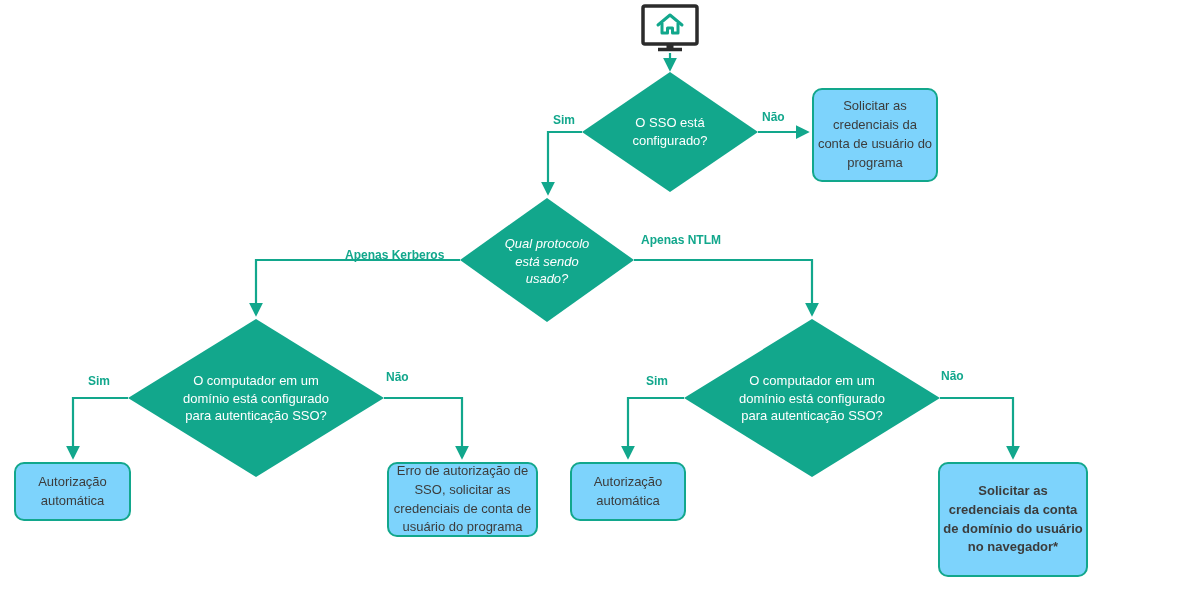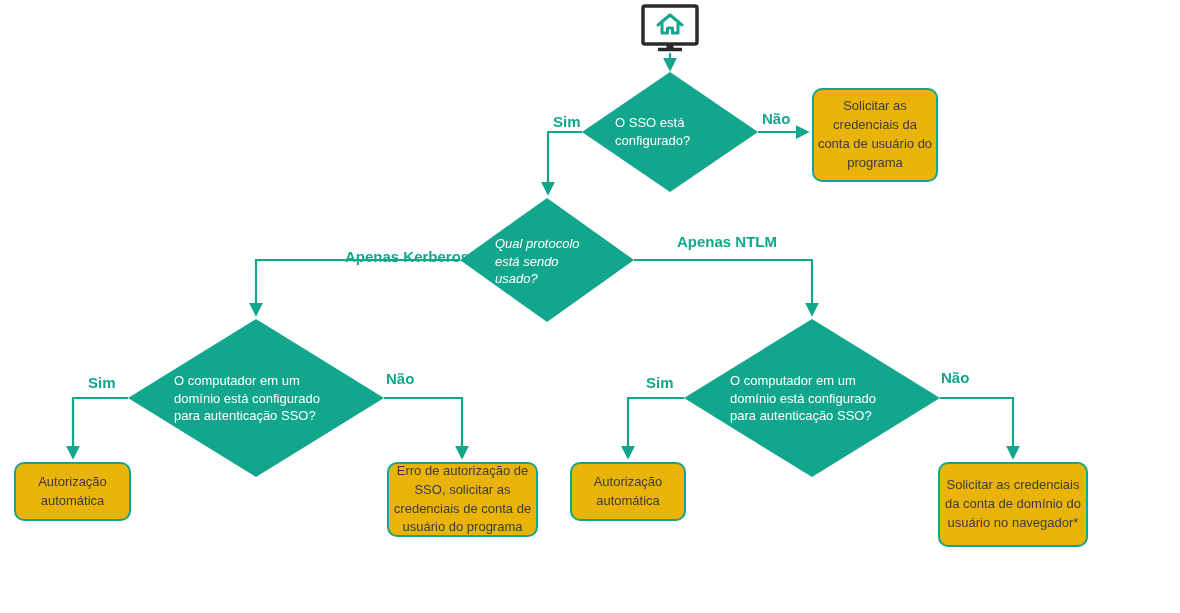--- a/index.html
+++ b/index.html
@@ -31,39 +31,40 @@
     fill: none;
   }
   .wires .arrowhead { fill: var(--teal); }
   .wires .diamond { fill: var(--teal); }
   .dtext {
     position: absolute;
     transform: translate(-50%, -50%);
     color: #FFFFFF;
     font-size: 13px;
     line-height: 1.35;
+    text-align: center;
   }
   .box {
     position: absolute;
-    background: #eab308;
+    background: #7dd3fc;
     border: 2px solid var(--teal);
     border-radius: 10px;
     color: var(--box_text);
     font-size: 13px;
     line-height: 1.45;
     text-align: center;
     display: flex;
     align-items: center;
     justify-content: center;
     padding: 2px;
   }
   .elabel {
     position: absolute;
     color: var(--teal);
-    font-size: 15px;
+    font-size: 12px;
     font-weight: 700;
     white-space: nowrap;
   }
 </style>
 </head>
 <body>
 
 <div class="canvas">
 
   <svg class="wires" width="1180" height="613" viewBox="0 0 1180 613">
@@ -100,25 +101,25 @@
   </svg>
 
   <div class="dtext" style="left:670px; top:132px; width:110px;">O SSO está configurado?</div>
   <div class="dtext" style="left:547px; top:261px; width:104px;font-style:italic;">Qual protocolo está sendo usado?</div>
   <div class="dtext" style="left:256px; top:398px; width:164px;">O computador em um domínio está configurado para autenticação SSO?</div>
   <div class="dtext" style="left:812px; top:398px; width:164px;">O computador em um domínio está configurado para autenticação SSO?</div>
 
   <div class="elabel" style="left:553px; top:113px;">Sim</div>
   <div class="elabel" style="left:762px; top:110px;">Não</div>
   <div class="elabel" style="left:345px; top:248px;">Apenas Kerberos</div>
-  <div class="elabel" style="left:677px; top:233px;">Apenas NTLM</div>
+  <div class="elabel" style="left:641px; top:233px;">Apenas NTLM</div>
   <div class="elabel" style="left:88px; top:374px;">Sim</div>
   <div class="elabel" style="left:386px; top:370px;">Não</div>
   <div class="elabel" style="left:646px; top:374px;">Sim</div>
   <div class="elabel" style="left:941px; top:369px;">Não</div>
 
   <div class="box" style="left:812px; top:88px;  width:126px; height:94px;">Solicitar as credenciais da conta de usuário do programa</div>
   <div class="box" style="left:14px;  top:462px; width:117px; height:59px;">Autorização automática</div>
   <div class="box" style="left:387px; top:462px; width:151px; height:75px;">Erro de autorização de SSO, solicitar as credenciais de conta de usuário do programa</div>
   <div class="box" style="left:570px; top:462px; width:116px; height:59px;">Autorização automática</div>
-  <div class="box" style="left:938px; top:462px; width:150px; height:85px;">Solicitar as credenciais da conta de domínio do usuário no navegador*</div>
+  <div class="box" style="left:938px; top:462px; width:150px; height:115px;font-weight:bold;">Solicitar as credenciais da conta de domínio do usuário no navegador*</div>
 
 </div>
 
 </body></html>

